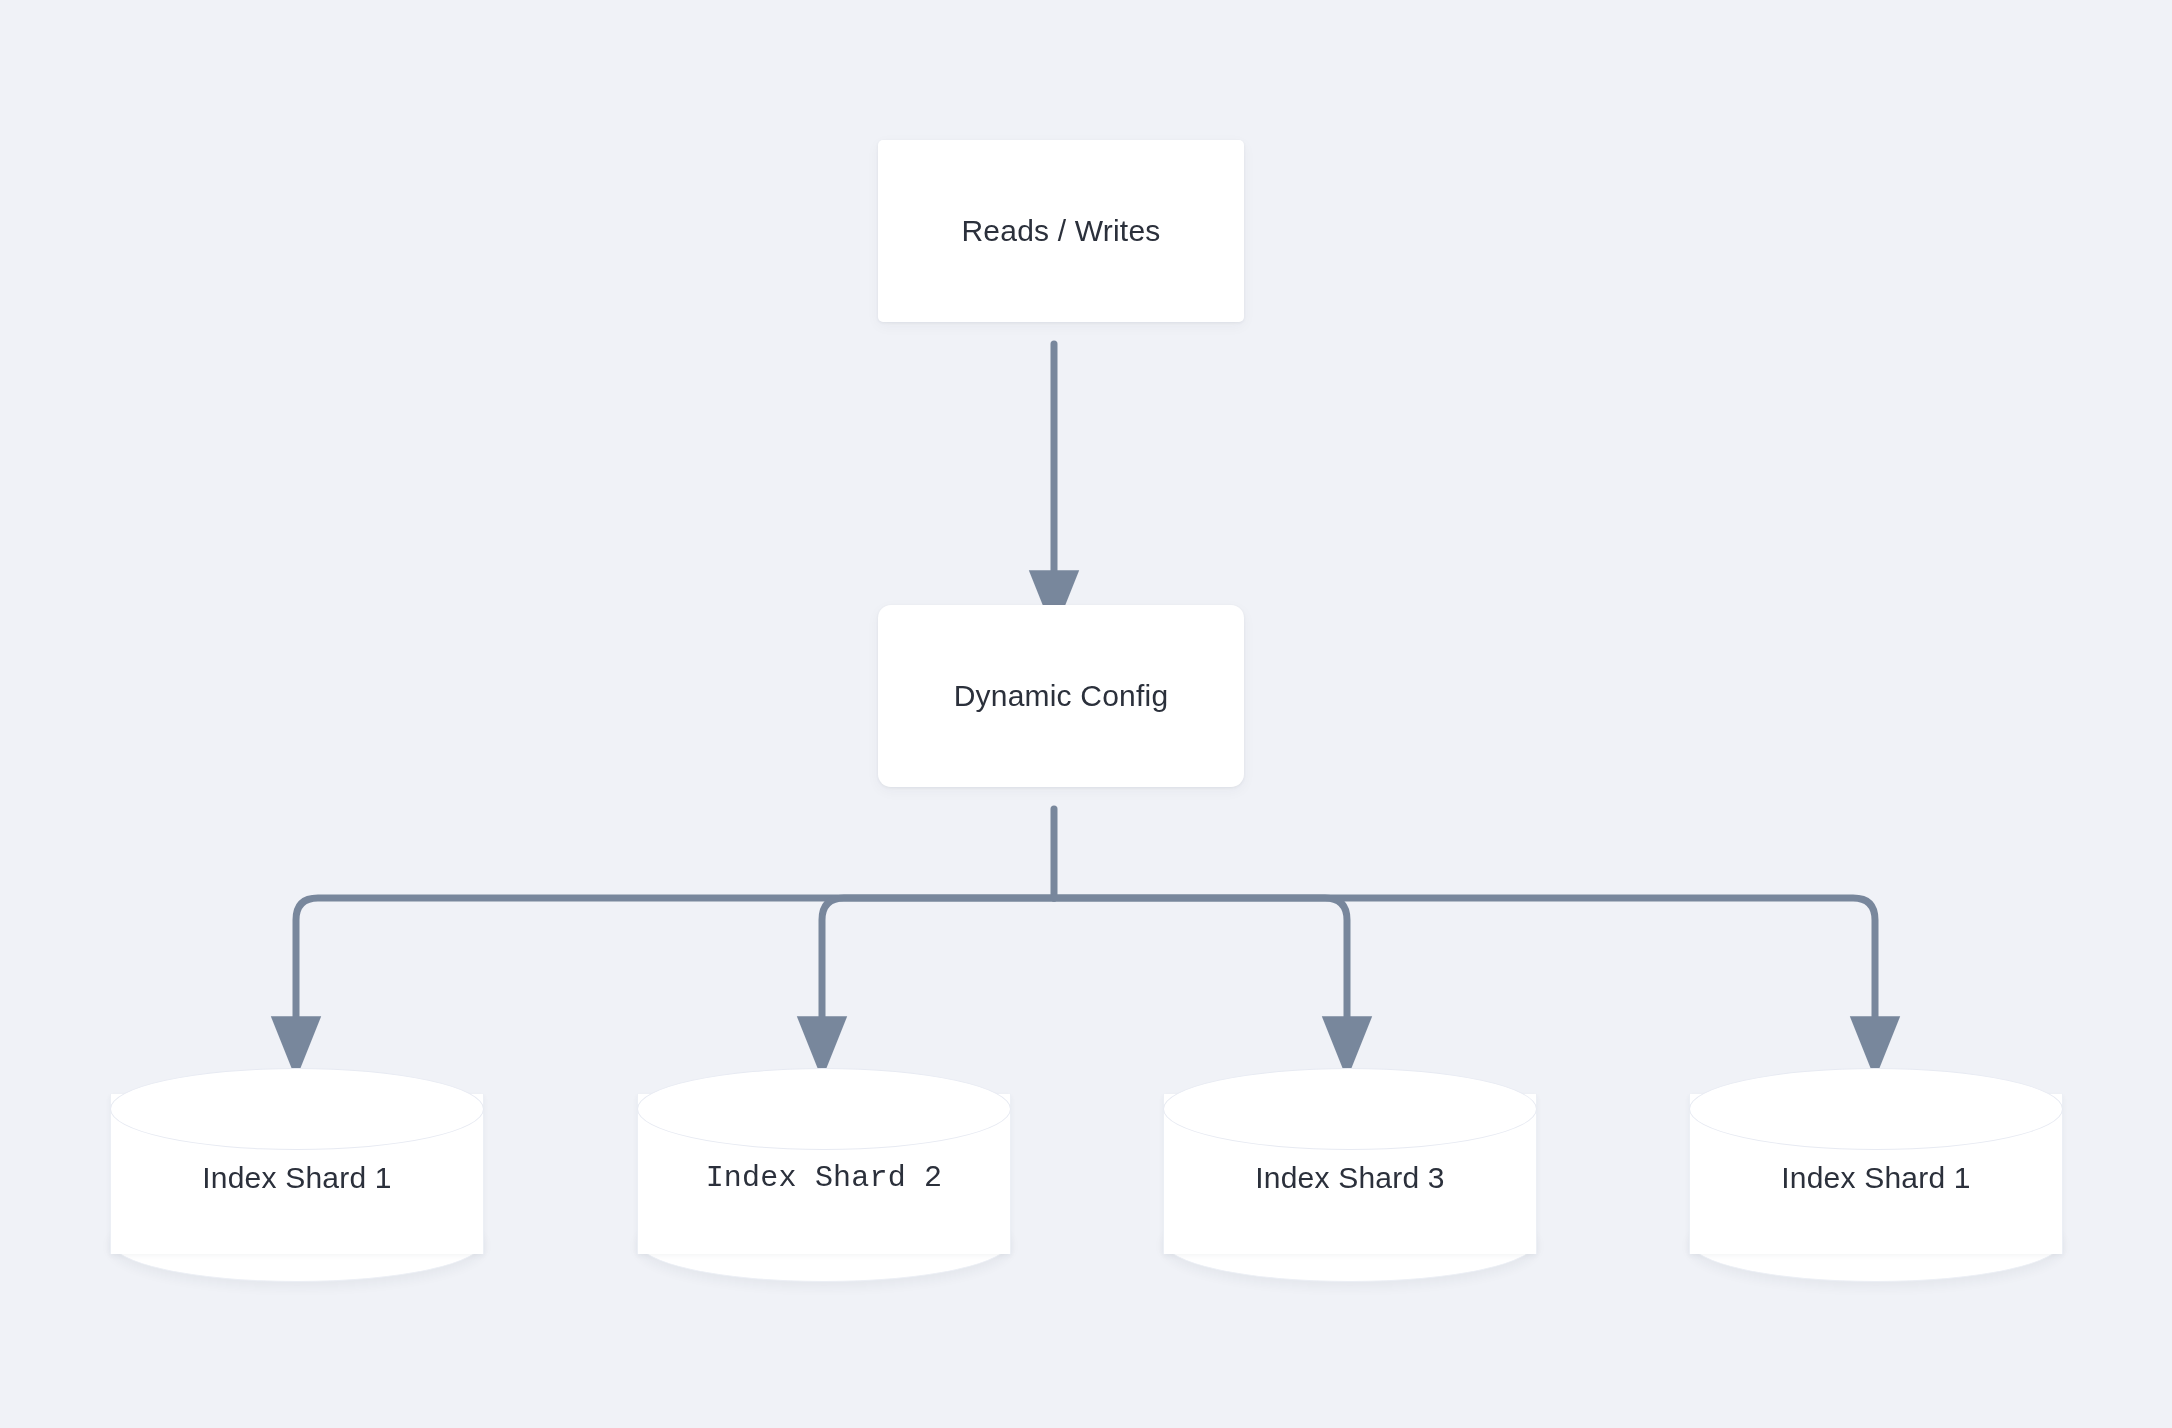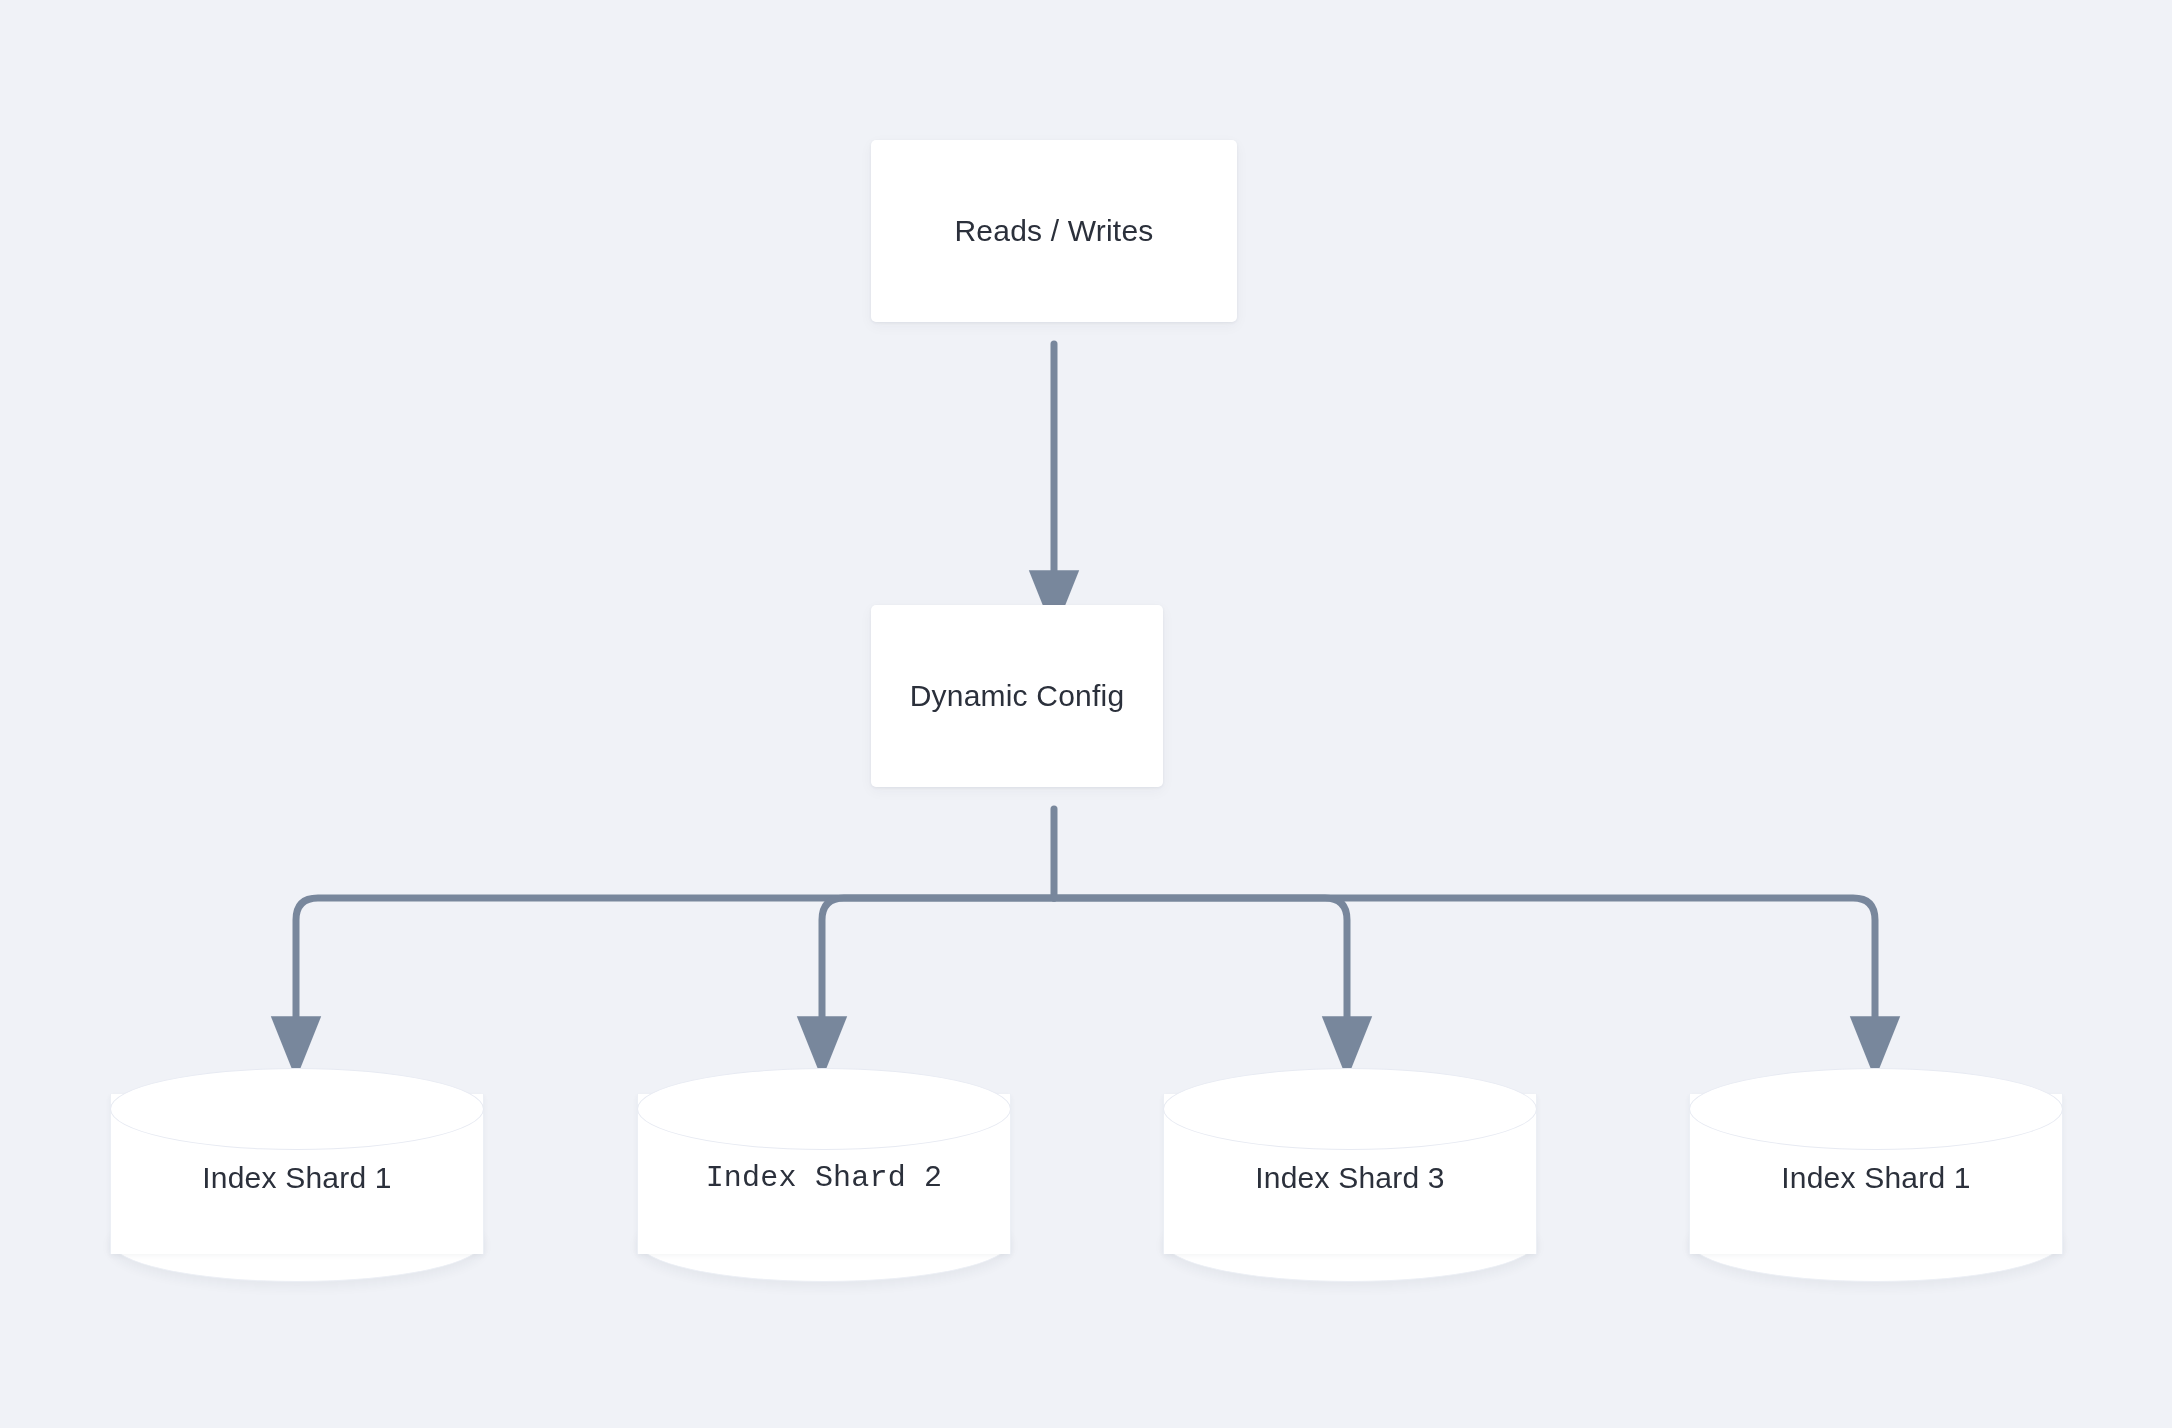--- a/index.html
+++ b/index.html
@@ -29,39 +29,41 @@
   
   .proc-node {
     position: absolute;
     background: #ffffff;
     border-radius: 5px;
     box-shadow: 0 1px 3px rgba(40, 50, 70, 0.07),
                 0 4px 14px rgba(40, 50, 70, 0.045);
     display: flex;
     align-items: center;
     justify-content: center;
+    margin-left: 7px;
   }
   .proc-label {
     font-size: 30px;
     color: #2b303b;
     letter-spacing: 0.2px;
     white-space: nowrap;
     font-weight: 400;
   }
   #node-reads-writes {
     left: 871px;
     top: 140px;
     width: 366px;
     height: 182px;
   }
   #node-dynamic-config {
     left: 871px;
     top: 605px;
-    width: 292px;
+    width: 366px;
     height: 182px;
+    border-radius: 13px;
   }
   
   .cyl-node {
     position: absolute;
     width: 374px;
     height: 214px;
   }
   .cyl-body {
     position: absolute;
     left: 0;

